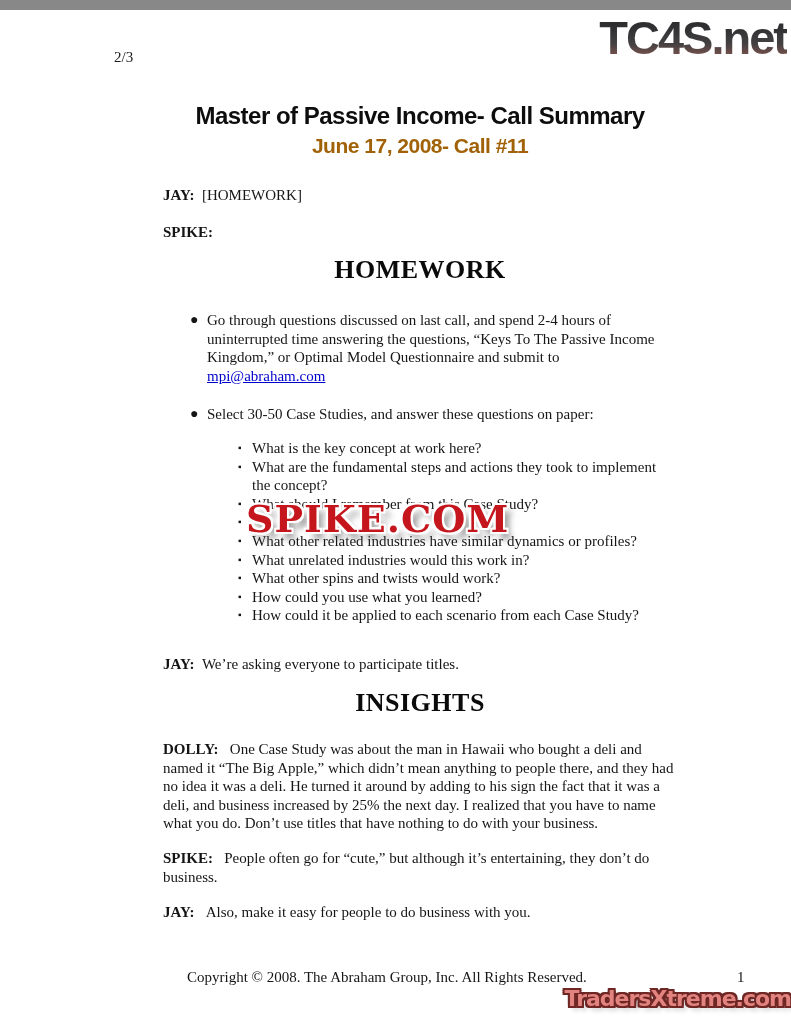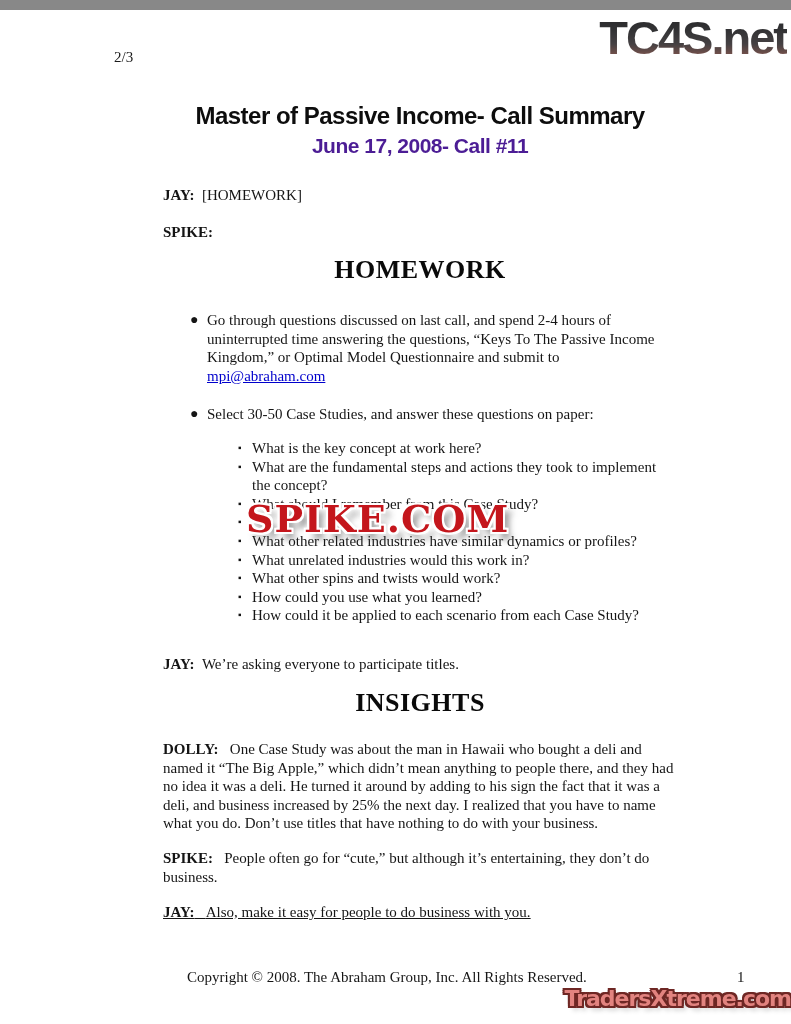--- a/index.html
+++ b/index.html
@@ -32,21 +32,21 @@
     text-shadow:none;
   }
 
   .title-block { left:114px; top:92px; width:612px; text-align:center; }
   .doc-title {
     font-family:"Liberation Sans", sans-serif;
     font-weight:bold; font-size:24px; letter-spacing:-0.5px; color:#0d0d0d;
   }
   .doc-subtitle {
     font-family:"Liberation Sans", sans-serif;
-    font-weight:bold; font-size:21px; letter-spacing:-0.5px; color:#4c1d95;
+    font-weight:bold; font-size:21px; letter-spacing:-0.5px; color:#a16207;
     margin-top:4px;
   }
 
   .body-text { font-size:15px; line-height:18.6px; color:#151515; }
   .speaker { font-weight:bold; }
   .speaker::after { content:"\00a0\00a0"; }
 
   .dialogue-jay-greetings { left:163px; top:176px; width:513px; }
   .dialogue-spike-empty  { left:163px; top:213px; width:513px; }
 
@@ -74,21 +74,21 @@
     width:14px; margin-left:75px; flex:none;
     font-size:10px; line-height:18.6px;
   }
   .sub-text { width:424px; }
 
   a.email-link { color:#0000cc; text-decoration:underline; }
 
   .jay-transition { left:163px; top:645px; width:513px; }
   .para-dolly { left:163px; top:730px; width:516px; }
   .para-spike { left:163px; top:839px; width:516px; }
-  .para-jay   { left:163px; top:893px; width:516px;text-decoration:underline; }
+  .para-jay   { left:163px; top:893px; width:516px; }
   .para-dolly .speaker::after, .para-spike .speaker::after, .para-jay .speaker::after { content:"\00a0\00a0\00a0"; }
 
   .footer-copyright { left:187px; top:959px; font-size:15px; color:#161616; }
   .footer-pagenum  { left:737px; top:959px; font-size:15px; color:#161616; }
 
   
   .dlsub {
     left:246px; top:486px;
     font-family:"DejaVu Serif", serif;
     font-weight:bold; font-size:38px; letter-spacing:1px;

